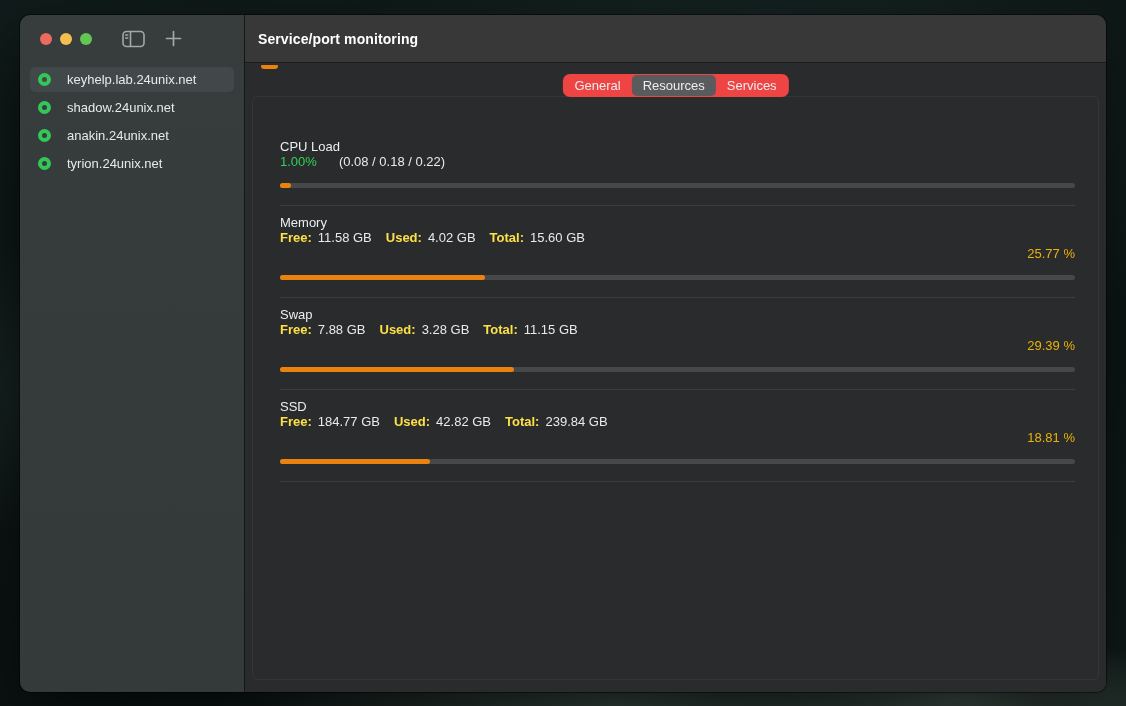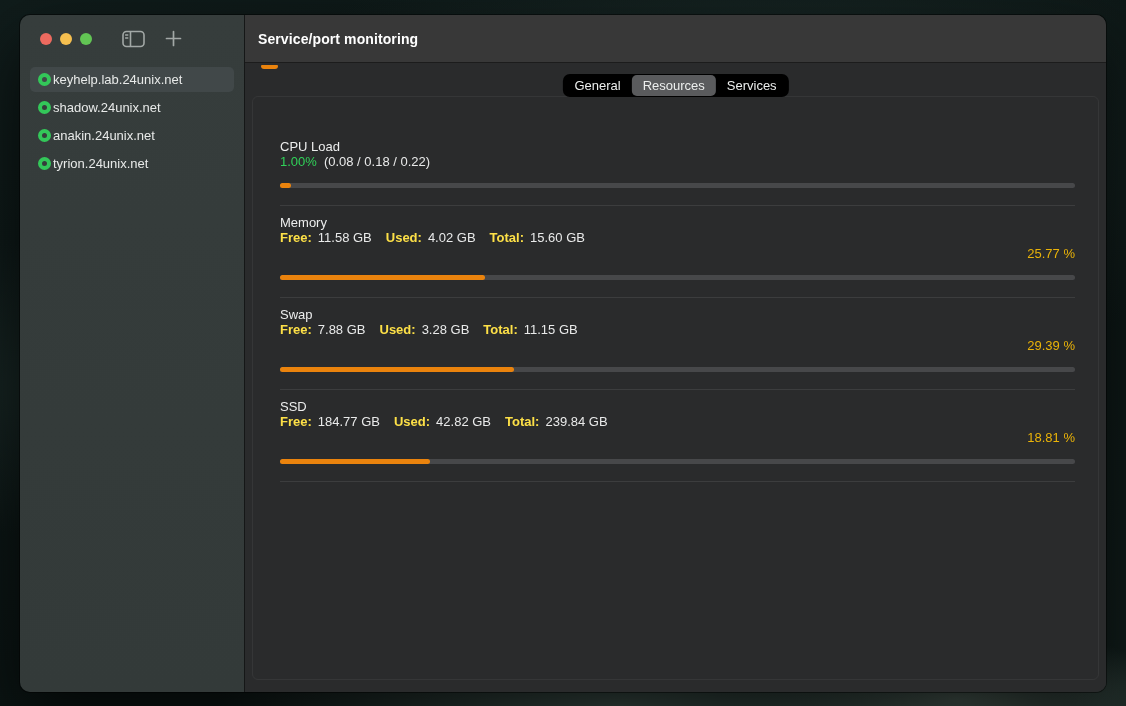--- a/index.html
+++ b/index.html
@@ -19,50 +19,50 @@
     border-right:1px solid #151717;display:flex;flex-direction:column;}
   .sidebar-top{height:47px;flex:none;display:flex;align-items:center;padding:0 12px;}
   .traffic-lights{display:flex;gap:8px;margin-left:8px;}
   .tl{width:12px;height:12px;border-radius:50%;display:inline-block;cursor:default;}
   .tl.red{background:#ed6a5f;}
   .tl.yellow{background:#f5bf4f;}
   .tl.green{background:#62c554;}
   .toolbar-icons{display:flex;align-items:center;gap:20px;margin-left:30px;color:#a2a8a6;}
   .toolbar-icons svg{display:block;}
   .server-list{list-style:none;margin:5px 0 0;padding:0 10px;}
-  .server-item{display:flex;align-items:center;gap:2px;height:25px;margin-bottom:3px;
+  .server-item{display:flex;align-items:center;gap:16px;height:25px;margin-bottom:3px;
     padding:0 8px;border-radius:5px;color:#e8eae9;font-size:13px;cursor:default;white-space:nowrap;}
   .server-item.selected{background:#414849;}
   .status-donut{width:13px;height:13px;border-radius:50%;border:4px solid #33c759;
     box-sizing:border-box;flex:none;}
   
   .main{flex:1;display:flex;flex-direction:column;min-width:0;background:#2a2b2c;}
   .titlebar{height:47px;flex:none;background:#383838;border-bottom:1px solid #1c1c1c;
     display:flex;align-items:center;padding:0 13px;}
   .titlebar h1{margin:0;font-size:14px;font-weight:700;color:#ffffff;letter-spacing:.1px;}
   .content{flex:1;position:relative;background:#2a2b2c;}
   .orange-fragment{position:absolute;left:16px;top:2px;width:17px;height:4px;
     background:#ea830d;border-radius:1px 1px 3px 3px;}
   .groupbox{position:absolute;left:7px;right:7px;top:33px;bottom:12px;
     border:1px solid rgba(255,255,255,0.055);border-radius:6px;pointer-events:none;}
   .segmented{position:absolute;top:11px;left:50%;transform:translateX(-50%);
-    display:flex;background:#000000;border-radius:7px;padding:1px;z-index:2;}
+    display:flex;background:#ef4444;border-radius:7px;padding:1px;z-index:2;}
   .segment{font-family:"Liberation Sans",sans-serif;font-size:13px;color:#eceeed;
     background:transparent;border:none;border-radius:5px;padding:0 11px;height:21px;
     line-height:21px;cursor:default;white-space:nowrap;}
   .segment.selected{background:#5a5b5d;padding-left:11px;}
   
   .rows{margin:67px 31px 0 35px;position:relative;z-index:1;}
   .row{display:flex;padding:8px 0 17px;border-bottom:1px solid rgba(255,255,255,0.085);flex-direction:column;}
   .row-label{width:187px;flex:none;font-size:13px;color:#eceded;padding-top:1px;}
   .row-body{flex:1;min-width:0;}
   .line1{font-size:13px;color:#e9eaea;height:16px;display:flex;align-items:baseline;white-space:nowrap;}
   .pair{margin-right:14px;}
   .pair b{font-weight:700;color:#fde047;margin-right:6px;}
-  .cpu-val{margin-right:7px;}
+  .cpu-val{margin-right:22px;}
   .percent{font-size:13px;color:#eab308;text-align:right;height:16px;}
   .bar{margin-top:13px;height:5px;background:#47484a;border-radius:2.5px;}
   .fill{height:100%;border-radius:2.5px;}
   .fill.cpu{min-width:11px;}
 </style>
 </head>
 <body>
 
 <div class="wallpaper">
   <div class="window">

